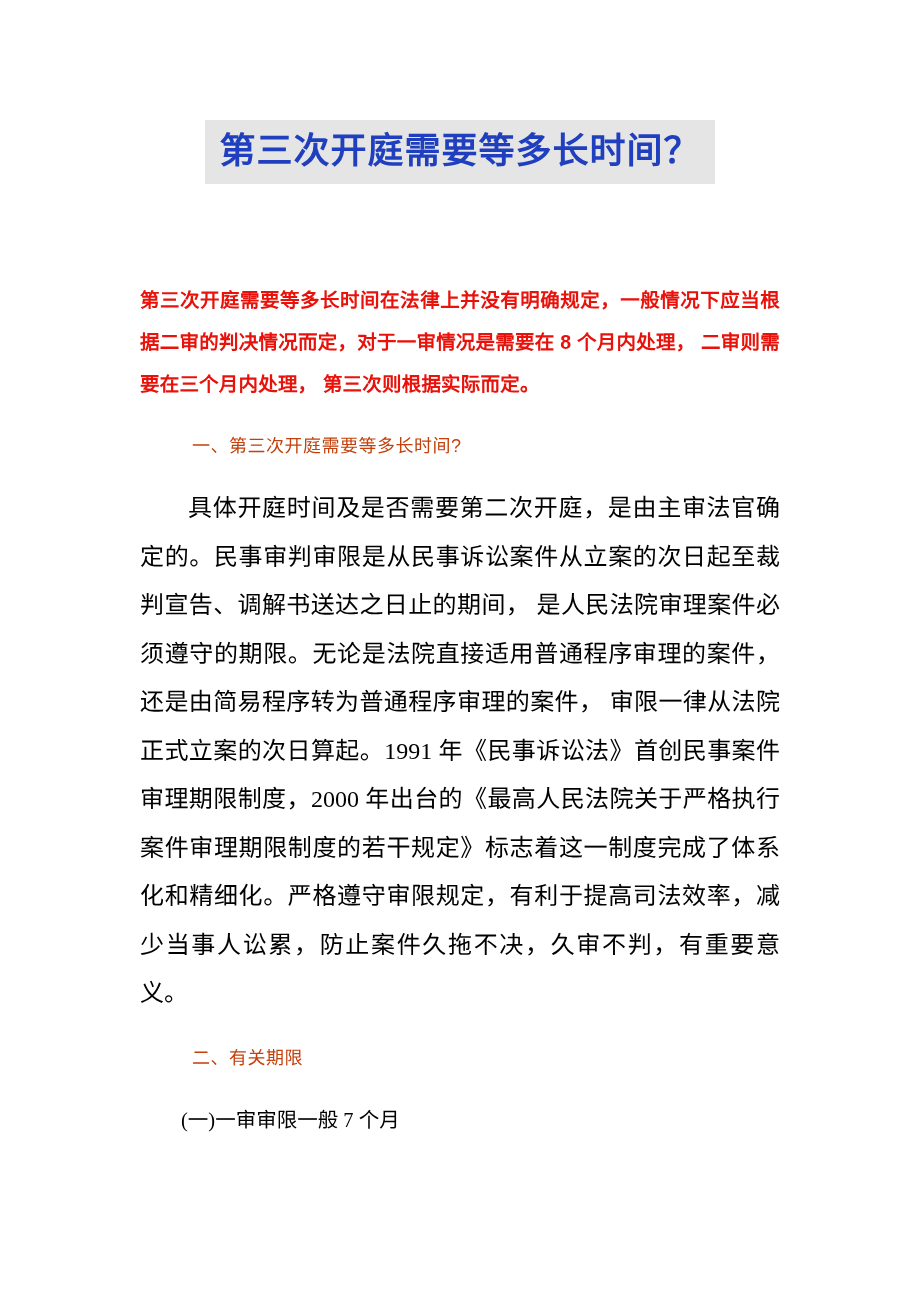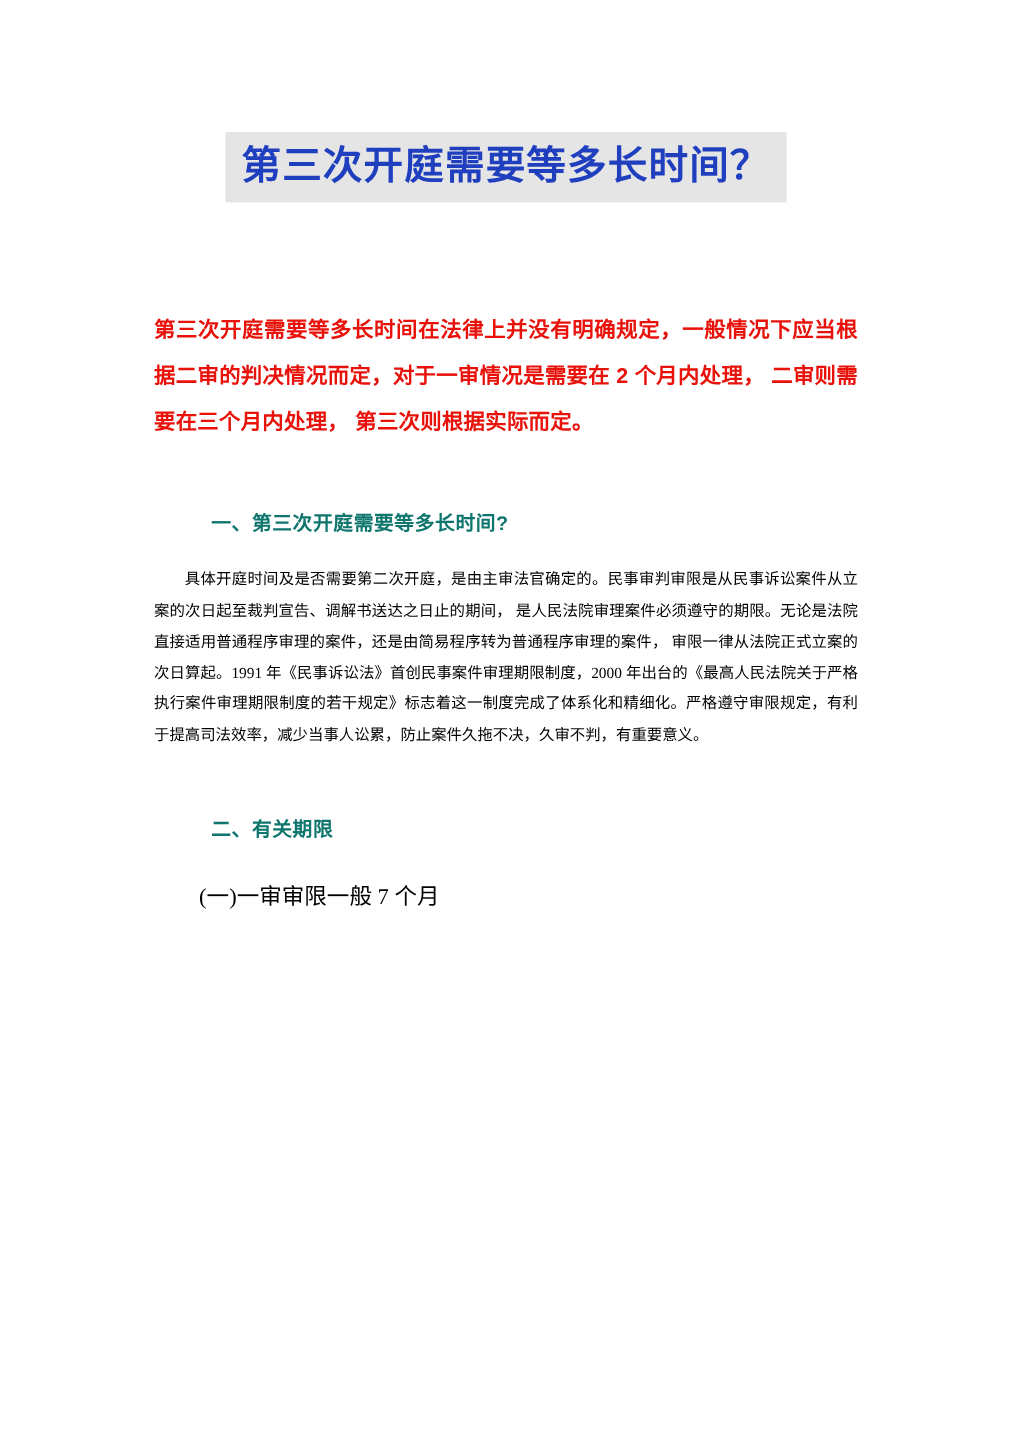--- a/index.html
+++ b/index.html
@@ -47,34 +47,34 @@
     font-weight: bold;
     font-size: 19.5px;
     line-height: 2.15;
     text-align: justify;
     text-justify: inter-ideograph;
     letter-spacing: 0.2px;
   }
 
   
   .section-heading {
-    margin-top: 54px;
+    margin-top: 24px;
     margin-left: 52px;
-    color: #0f766e;
+    color: #c2410c;
     font-family: "Liberation Sans", "DejaVu Sans", sans-serif;
-    font-weight: bold;
+    font-weight: normal;
     font-size: 18px;
     line-height: 1.8;
     letter-spacing: 0.5px;
   }
 
   
   .body-para {
     margin-top: 22px;
-    font-size: 14px;
+    font-size: 24px;
     line-height: 2.02;
     color: #000000;
     text-align: justify;
     text-justify: inter-ideograph;
     text-indent: 2em;
   }
   .sub-item {
     margin-top: 26px;
     font-size: 20.5px;
     line-height: 2.02;
@@ -84,21 +84,21 @@
 </style>
 </head>
 <body>
 
 <div class="page">
 
   <div class="title-wrap">
     <h1 class="doc-title">第三次开庭需要等多长时间？</h1>
   </div>
 
-  <p class="lead">第三次开庭需要等多长时间在法律上并没有明确规定，一般情况下应当根据二审的判决情况而定，对于一审情况是需要在 2 个月内处理， 二审则需要在三个月内处理， 第三次则根据实际而定。</p>
+  <p class="lead">第三次开庭需要等多长时间在法律上并没有明确规定，一般情况下应当根据二审的判决情况而定，对于一审情况是需要在 8 个月内处理， 二审则需要在三个月内处理， 第三次则根据实际而定。</p>
 
   <h2 class="section-heading">一、第三次开庭需要等多长时间?</h2>
 
   <p class="body-para">具体开庭时间及是否需要第二次开庭，是由主审法官确定的。民事审判审限是从民事诉讼案件从立案的次日起至裁判宣告、调解书送达之日止的期间， 是人民法院审理案件必须遵守的期限。无论是法院直接适用普通程序审理的案件，还是由简易程序转为普通程序审理的案件， 审限一律从法院正式立案的次日算起。1991 年《民事诉讼法》首创民事案件审理期限制度，2000 年出台的《最高人民法院关于严格执行案件审理期限制度的若干规定》标志着这一制度完成了体系化和精细化。严格遵守审限规定，有利于提高司法效率，减少当事人讼累，防止案件久拖不决，久审不判，有重要意义。</p>
 
   <h2 class="section-heading">二、有关期限</h2>
 
   <p class="sub-item">(一)一审审限一般 7 个月</p>
 
 </div>

